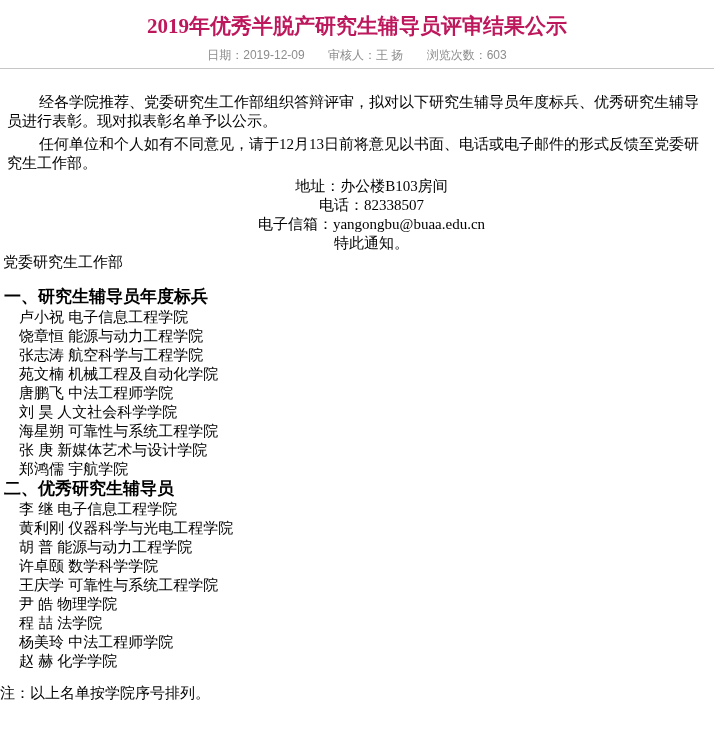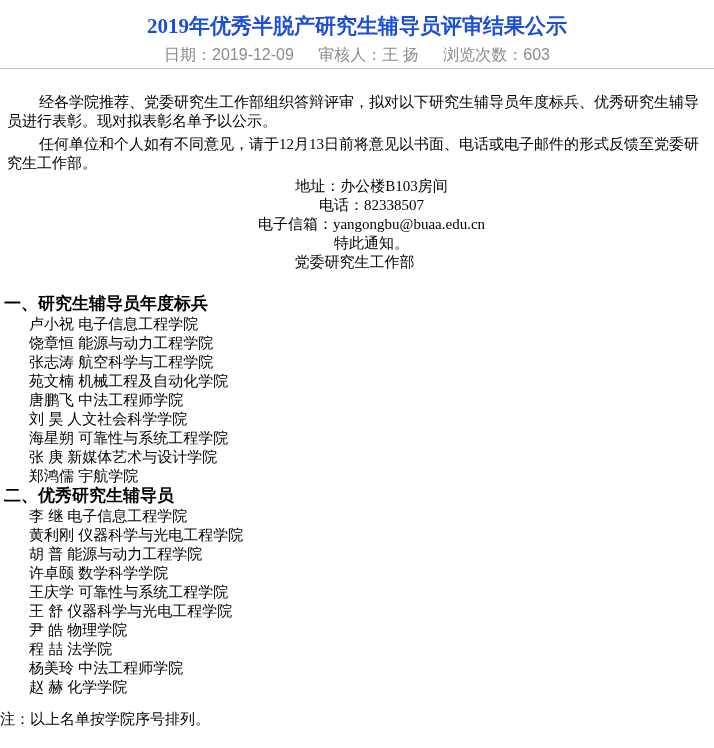--- a/index.html
+++ b/index.html
@@ -22,27 +22,27 @@
   }
   
   .doc-title {
     margin: 0;
     padding-top: 12px;
     text-align: center;
     font-size: 21px;
     line-height: 28px;
     font-weight: bold;
     font-family: "Liberation Serif", "DejaVu Serif", serif;
-    color: #1d4ed8;
+    color: #be185d;
   }
   .meta-row {
     margin-top: 8px;
     text-align: center;
     font-family: "Liberation Sans", "DejaVu Sans", sans-serif;
-    font-size: 16px;
+    font-size: 12px;
     line-height: 14px;
     color: #8c8c8c;
   }
   .meta-row .meta-field { margin: 0 10px; }
   .divider {
     margin-top: 6px;
     border: none;
     border-top: 1px solid #c6c6c6;
     height: 0;
   }
@@ -54,39 +54,39 @@
   }
   .content p {
     margin: 4px;
     text-indent: 32px;
   }
   .contact-line {
     padding-left: 32px;
     text-align: center;
   }
   .signoff {
-    text-align: center;
+    text-align: left;
     padding-right: 2px;
   }
   
   .lists {
     font-family: "Liberation Sans", "DejaVu Sans", sans-serif;
     font-size: 15px;
-    margin-top: 21px;
+    margin-top: 14px;
   }
   .section-heading {
     font-size: 17px;
     font-weight: bold;
     line-height: 21px;
     padding-left: 4px;
     color: #000000;
   }
   .list-item {
     line-height: 19px;
-    padding-left: 29px;
+    padding-left: 19px;
   }
   .note-line {
     margin-top: 13px;
     padding-left: 0;
     line-height: 19px;
   }
 </style>
 </head>
 <body>
 
@@ -128,21 +128,20 @@
     <div class="list-item">张 庚 新媒体艺术与设计学院</div>
     <div class="list-item">郑鸿儒 宇航学院</div>
 
     <div class="section-heading">二、优秀研究生辅导员</div>
 
     <div class="list-item">李 继 电子信息工程学院</div>
     <div class="list-item">黄利刚 仪器科学与光电工程学院</div>
     <div class="list-item">胡 普 能源与动力工程学院</div>
     <div class="list-item">许卓颐 数学科学学院</div>
     <div class="list-item">王庆学 可靠性与系统工程学院</div>
-    <div class="list-item">王 舒 仪器科学与光电工程学院</div>
     <div class="list-item">尹 皓 物理学院</div>
     <div class="list-item">程 喆 法学院</div>
     <div class="list-item">杨美玲 中法工程师学院</div>
     <div class="list-item">赵 赫 化学学院</div>
 
     <div class="note-line">注：以上名单按学院序号排列。</div>
   </div>
 
 </div>
 

